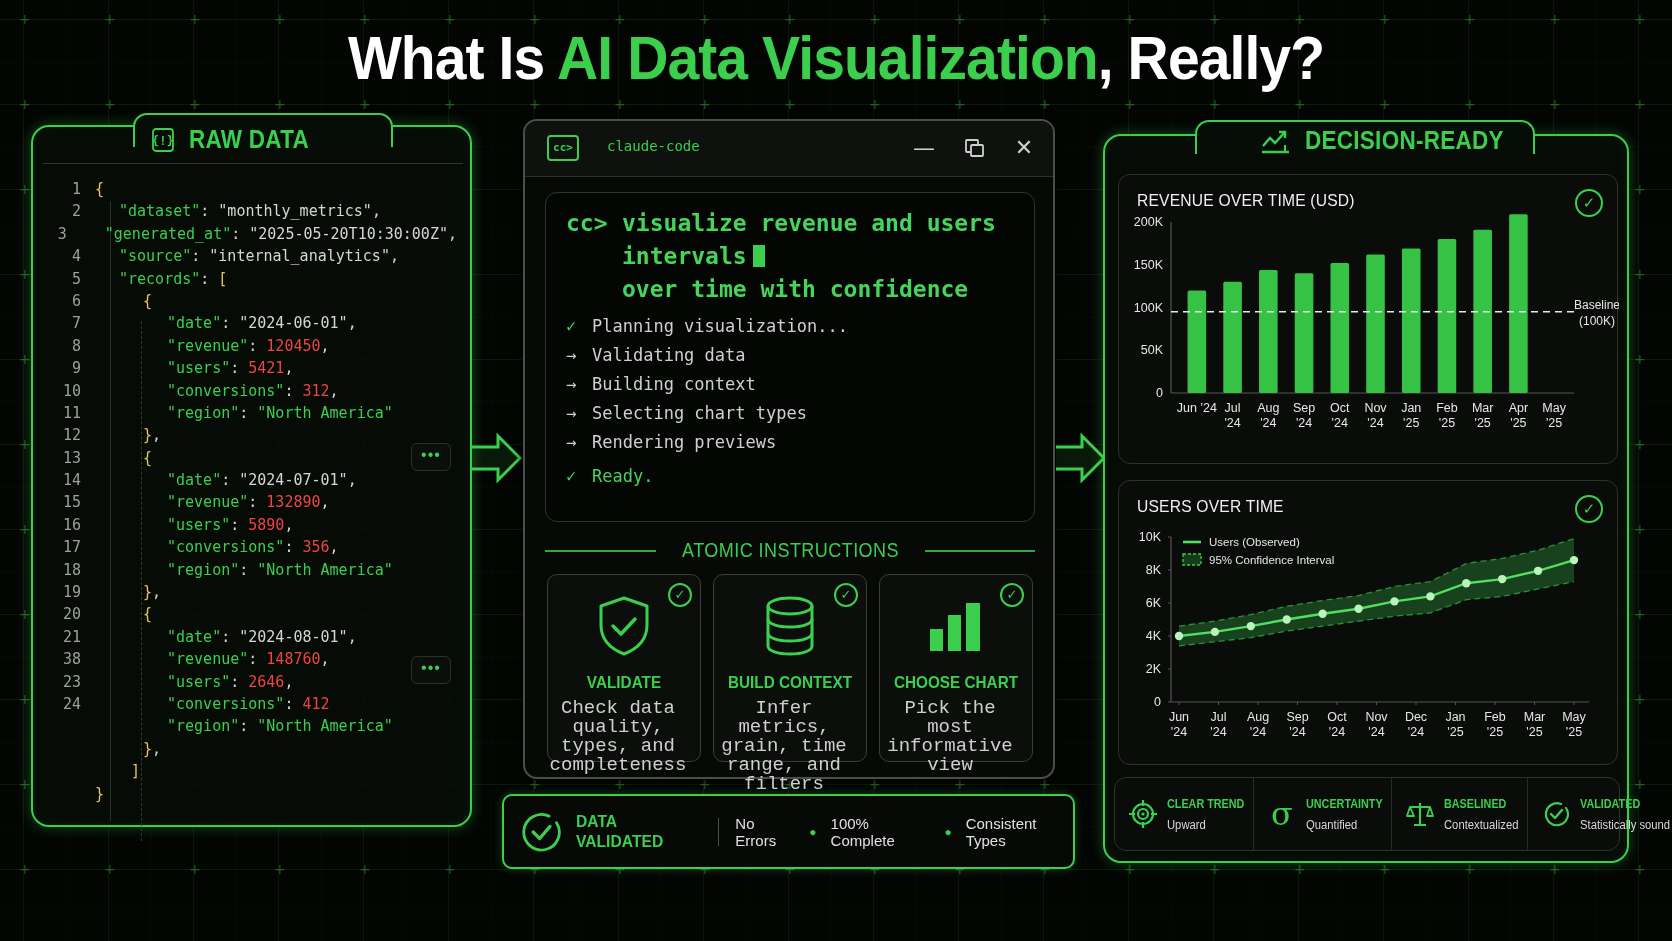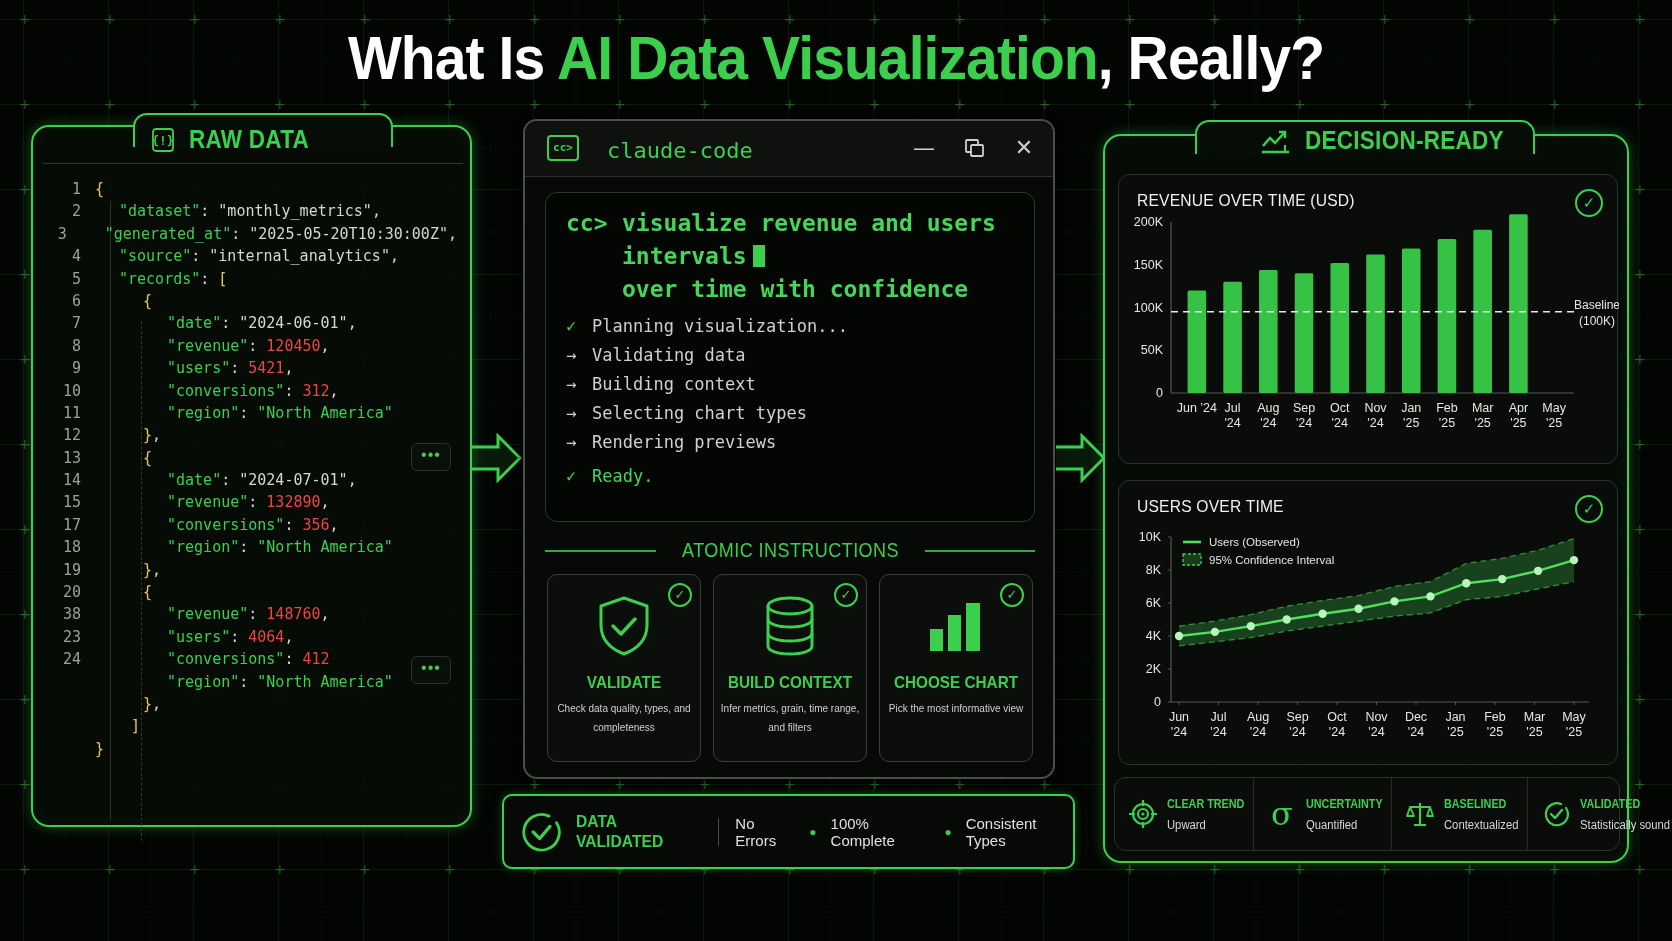--- a/index.html
+++ b/index.html
@@ -63,21 +63,21 @@
   .guide { position:absolute; border-left: 1px dashed #2e3a2e; }
 
   
   #term {
     position: absolute; left: 523px; top: 119px; width: 532px; height: 660px;
     border: 2px solid #4a4f4a; border-radius: 14px; background: #070907;
     box-shadow: 0 0 10px rgba(0,0,0,0.8);
   }
   .term-bar { position:absolute; left:0; top:0; width:100%; height: 56px; border-bottom: 1px solid #2c302c; background:#0e110e; border-radius: 12px 12px 0 0; }
   .term-logo { position:absolute; left: 22px; top: 14px; width: 32px; height: 26px; border: 2px solid #3ccf4e; border-radius: 4px; color:#3ccf4e; font-size: 11px; font-weight:700; text-align:center; line-height:21px; font-family:"DejaVu Sans Mono",monospace; }
-  .term-name { position:absolute; left: 82px; top: 17px; font-family:"DejaVu Sans Mono",monospace; font-size: 22px; color:#3ccf4e; }
+  .term-name { position:absolute; left: 82px; top: 17px; font-family:"DejaVu Sans Mono",monospace; font-size: 14px; color:#3ccf4e; }
   .win-btn { position:absolute; top: 12px; width: 30px; height: 30px; color:#cfcfcf; font-size: 22px; text-align:center; line-height:30px; font-family:"DejaVu Sans",sans-serif; }
   .prompt-box {
     position:absolute; left: 20px; top: 71px; width: 490px; height: 330px;
     border: 1px solid #2a3a2a; border-radius: 12px; background: #040604;
   }
   .prompt {
     position:absolute; left: 20px; top: 14px; width: 460px;
     font-family:"DejaVu Sans Mono",monospace; font-size: 23px; line-height: 33px; color:#46d45a; font-weight:700;
   }
   .prompt .cc { display:inline-block; width: 56px; }
@@ -92,21 +92,21 @@
   .atomic-head { position:absolute; left: 20px; top: 418px; width: 490px; display:flex; align-items:center; gap: 14px; }
   .atomic-head .line { flex:1; height: 2px; background:#3ccf4e; opacity:.8; }
   .atomic-head .lbl { color:#3ccf4e; font-size: 20px; font-family:"Liberation Sans",sans-serif; letter-spacing: .5px; transform: scaleX(0.9); }
   .cards { position:absolute; left: 22px; top: 453px; width: 488px; display:flex; gap: 12px; }
   .card {
     position: relative; width: 154px; height: 188px; border: 1px solid #3a3f3a; border-radius: 10px; background:#0b0e0b; text-align:center;
   }
   .card .chk { position:absolute; right: 8px; top: 8px; width: 24px; height: 24px; border: 2px solid #3ccf4e; border-radius: 50%; color:#3ccf4e; font-size: 13px; line-height: 20px; text-align:center; }
   .card .icon { position:absolute; left: 0; top: 20px; width: 100%; height: 64px; display:flex; justify-content:center; }
   .card .ctitle { position:absolute; left:0; top: 98px; width:100%; color:#3ccf4e; font-weight:700; font-size: 17px; transform: scaleX(0.9); }
-  .card .cdesc { position:absolute; left: 6px; top: 124px; width: calc(100% - 12px); color:#cfcfcf; font-size: 10px; line-height: 19px; }
+  .card .cdesc { position:absolute; left: 0; top: 124px; width: calc(100% - 12px); color:#cfcfcf; font-size: 19px; line-height: 19px; font-family: Liberation Mono, monospace; }
 
   
   #validated {
     position:absolute; left: 502px; top: 794px; width: 573px; height: 75px;
     border: 2px solid #3ccf4e; border-radius: 10px; background:#060906;
     box-shadow: 0 0 10px rgba(60,207,78,0.3);
     display:flex; align-items:center; padding-left: 17px;
   }
   #validated .vicon { width: 44px; height: 44px; }
   #validated .vlbl { color:#3ccf4e; font-weight:700; font-size: 17px; margin-left: 14px; transform: scaleX(0.92); transform-origin:left center; }
@@ -387,26 +387,28 @@
       <div class="code-line"><span class="ln">6</span><span class="ct" style="padding-left: 62px;"><span class="b">{</span></span></div>
       <div class="code-line"><span class="ln">7</span><span class="ct" style="padding-left: 86px;"><span class="k">"date"</span><span class="p">: </span><span class="s">"2024-06-01"</span><span class="p">,</span></span></div>
       <div class="code-line"><span class="ln">8</span><span class="ct" style="padding-left: 86px;"><span class="k">"revenue"</span><span class="p">: </span><span class="n">120450</span><span class="p">,</span></span></div>
       <div class="code-line"><span class="ln">9</span><span class="ct" style="padding-left: 86px;"><span class="k">"users"</span><span class="p">: </span><span class="n">5421</span><span class="p">,</span></span></div>
       <div class="code-line"><span class="ln">10</span><span class="ct" style="padding-left: 86px;"><span class="k">"conversions"</span><span class="p">: </span><span class="n">312</span><span class="p">,</span></span></div>
       <div class="code-line"><span class="ln">11</span><span class="ct" style="padding-left: 86px;"><span class="k">"region"</span><span class="p">: </span><span class="k">"North America"</span></span></div>
       <div class="code-line"><span class="ln">12</span><span class="ct" style="padding-left: 62px;"><span class="b">}</span><span class="p">,</span></span></div>
       <div class="code-line"><span class="ln">13</span><span class="ct" style="padding-left: 62px;"><span class="b">{</span></span></div>
       <div class="code-line"><span class="ln">14</span><span class="ct" style="padding-left: 86px;"><span class="k">"date"</span><span class="p">: </span><span class="s">"2024-07-01"</span><span class="p">,</span></span></div>
       <div class="code-line"><span class="ln">15</span><span class="ct" style="padding-left: 86px;"><span class="k">"revenue"</span><span class="p">: </span><span class="n">132890</span><span class="p">,</span></span></div>
+      <div class="code-line"><span class="ln">16</span><span class="ct" style="padding-left: 86px;"><span class="k">"users"</span><span class="p">: </span><span class="n">5890</span><span class="p">,</span></span></div>
       <div class="code-line"><span class="ln">17</span><span class="ct" style="padding-left: 86px;"><span class="k">"conversions"</span><span class="p">: </span><span class="n">356</span><span class="p">,</span></span></div>
       <div class="code-line"><span class="ln">18</span><span class="ct" style="padding-left: 86px;"><span class="k">"region"</span><span class="p">: </span><span class="k">"North America"</span></span></div>
       <div class="code-line"><span class="ln">19</span><span class="ct" style="padding-left: 62px;"><span class="b">}</span><span class="p">,</span></span></div>
       <div class="code-line"><span class="ln">20</span><span class="ct" style="padding-left: 62px;"><span class="b">{</span></span></div>
+      <div class="code-line"><span class="ln">21</span><span class="ct" style="padding-left: 86px;"><span class="k">"date"</span><span class="p">: </span><span class="s">"2024-08-01"</span><span class="p">,</span></span></div>
       <div class="code-line"><span class="ln">38</span><span class="ct" style="padding-left: 86px;"><span class="k">"revenue"</span><span class="p">: </span><span class="n">148760</span><span class="p">,</span></span></div>
-      <div class="code-line"><span class="ln">23</span><span class="ct" style="padding-left: 86px;"><span class="k">"users"</span><span class="p">: </span><span class="n">4064</span><span class="p">,</span></span></div>
+      <div class="code-line"><span class="ln">23</span><span class="ct" style="padding-left: 86px;"><span class="k">"users"</span><span class="p">: </span><span class="n">2646</span><span class="p">,</span></span></div>
       <div class="code-line"><span class="ln">24</span><span class="ct" style="padding-left: 86px;"><span class="k">"conversions"</span><span class="p">: </span><span class="n">412</span></span></div>
       <div class="code-line"><span class="ln"></span><span class="ct" style="padding-left: 86px;"><span class="k">"region"</span><span class="p">: </span><span class="k">"North America"</span></span></div>
       <div class="code-line"><span class="ln"></span><span class="ct" style="padding-left: 62px;"><span class="b">}</span><span class="p">,</span></span></div>
       <div class="code-line"><span class="ln"></span><span class="ct" style="padding-left: 50px;"><span class="b">]</span></span></div>
       <div class="code-line"><span class="ln"></span><span class="ct" style="padding-left: 14px;"><span class="b">}</span></span></div>
     </div>
   <div class="more-btn" style="left:378px; top:316px;">•••</div>
   <div class="more-btn" style="left:378px; top:529px;">•••</div>
 </section>
 

